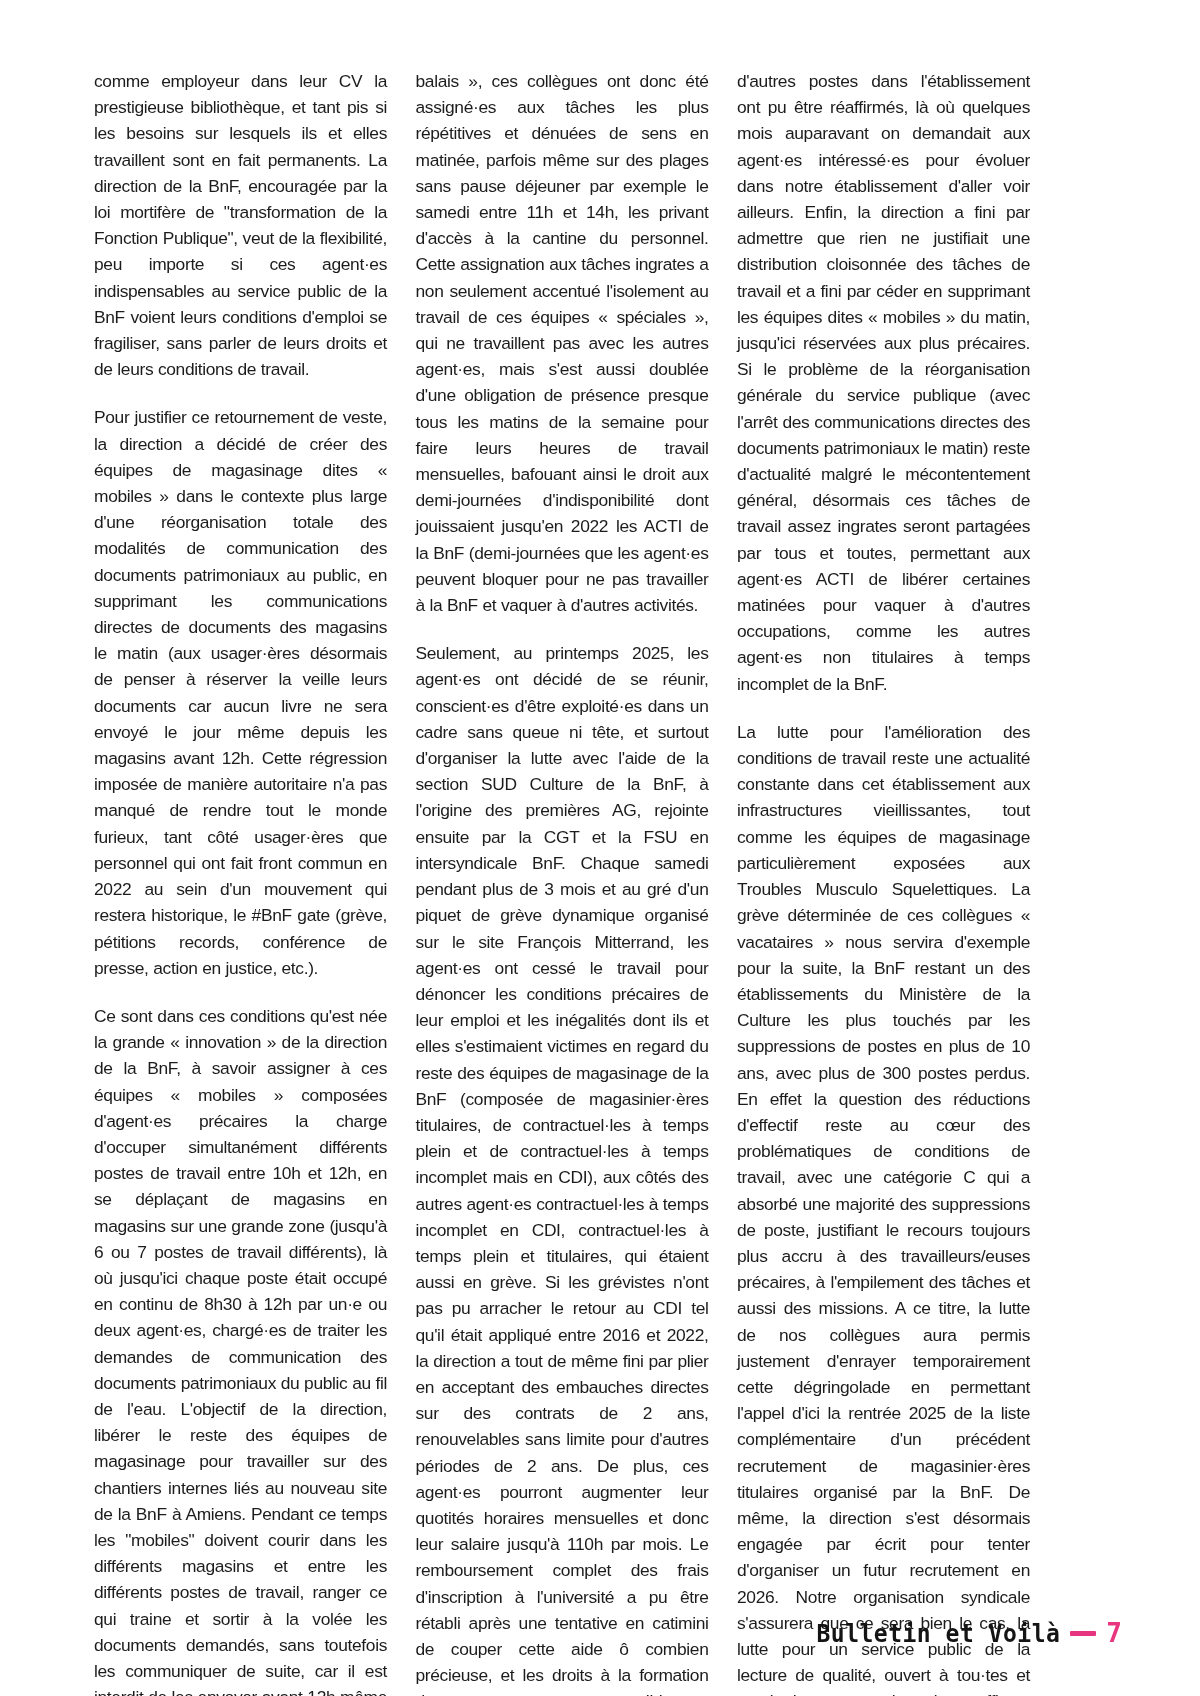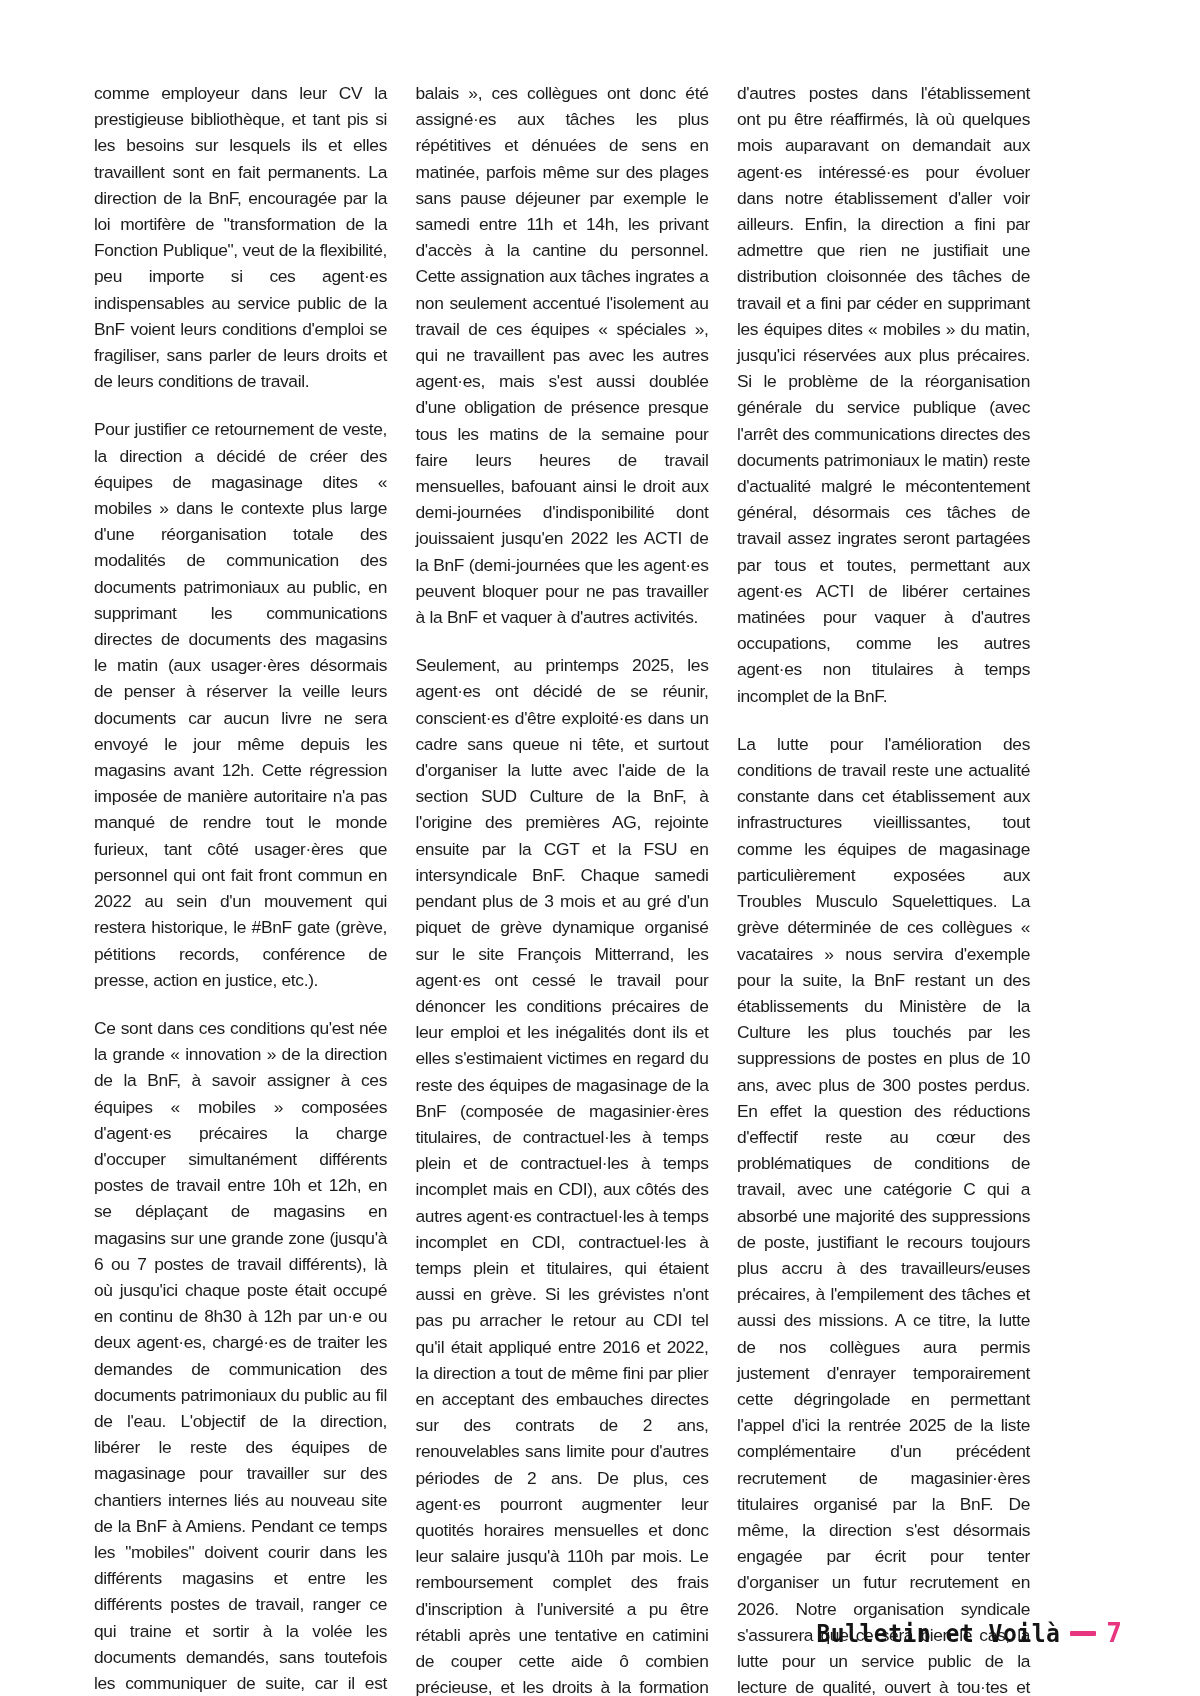--- a/index.html
+++ b/index.html
@@ -26,21 +26,21 @@
     display: flex;
     flex-direction: row;
     justify-content: space-between;
     align-items: flex-start;
   }
   .col {
     width: 293px;
     box-sizing: border-box;
   }
   .col p {
-    margin: 12px 0 22px 0;
+    margin: 0 0 22px 0;
     font-size: 17.4px;
     line-height: 26.2px;
     text-align: justify;
     text-justify: inter-word;
     color: #1c1c1c;
     letter-spacing: -0.02em;
     word-spacing: 0.01em;
     hyphens: manual;
   }
   .col p:last-child {

